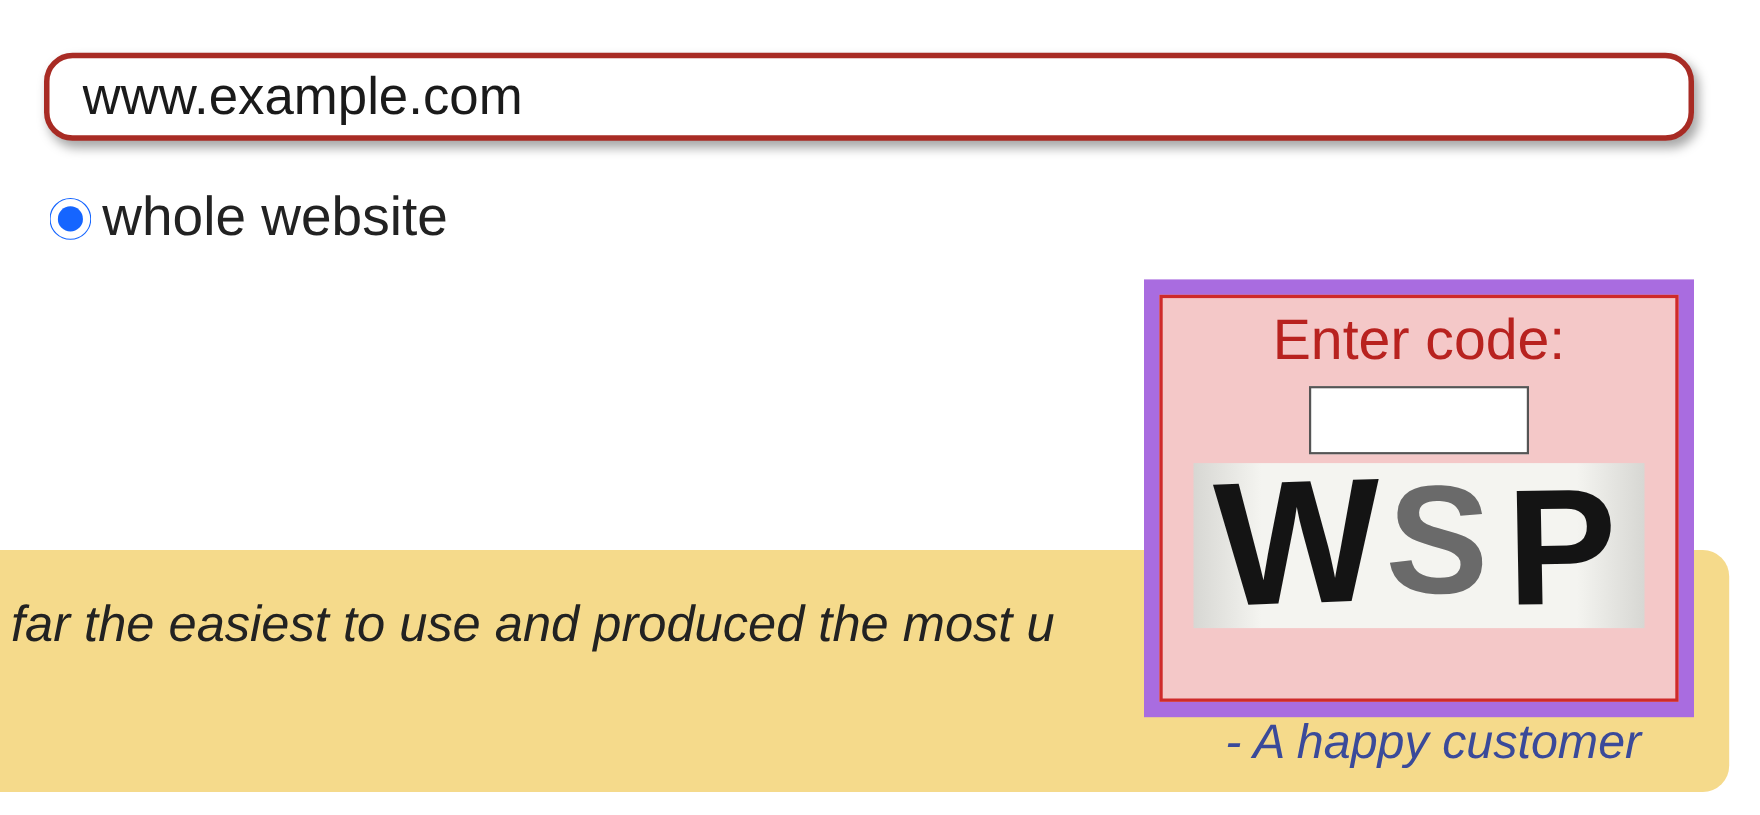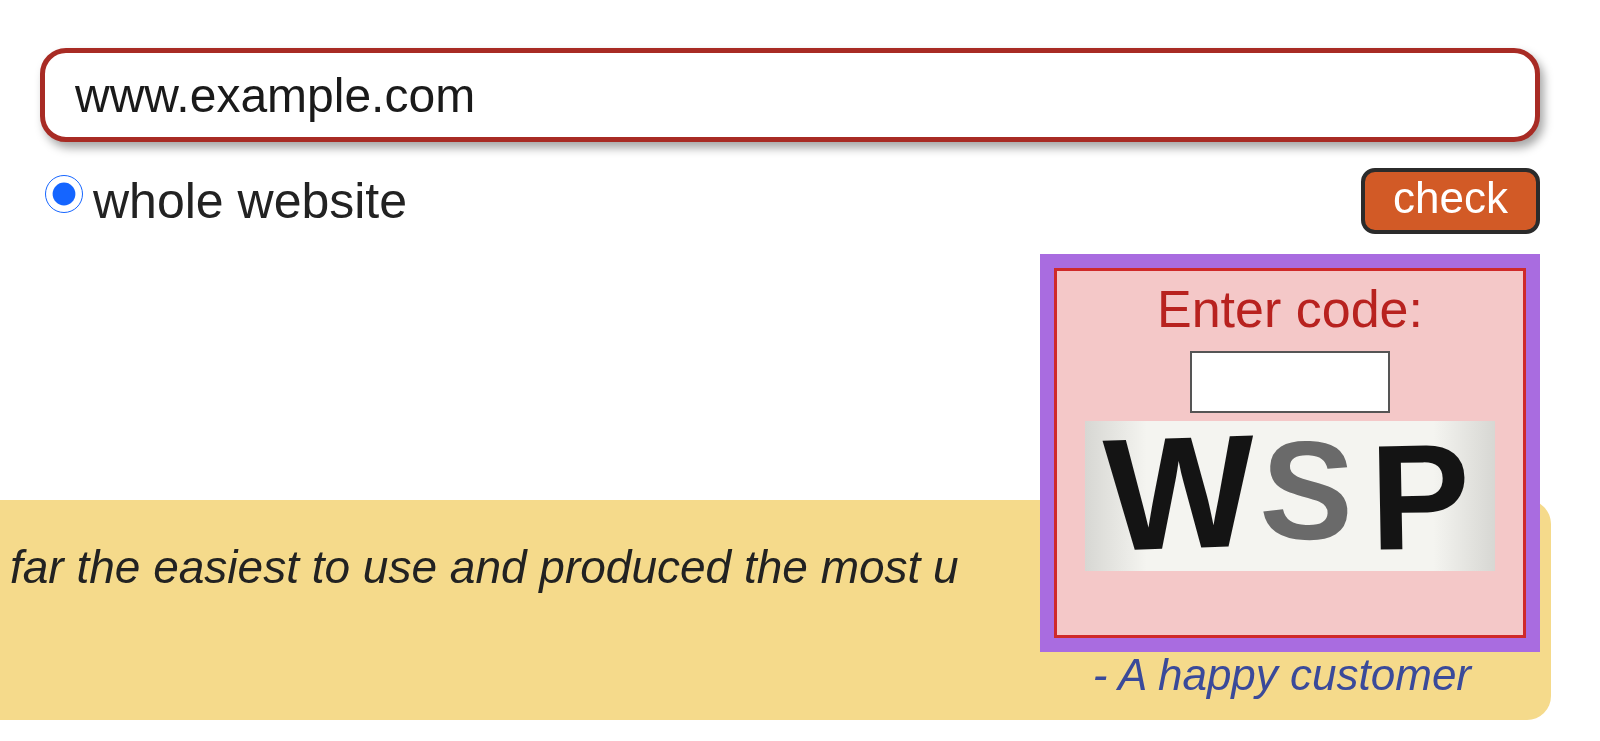--- a/index.html
+++ b/index.html
@@ -16,21 +16,21 @@
 
   
   .url-row {
     position: absolute;
     left: 40px;
     top: 48px;
     right: 60px;
   }
   .url-input {
     width: 100%;
-    height: 94px;
+    height: 80px;
     border: 5px solid #a82b24;
     border-radius: 26px;
     font-size: 48px;
     padding: 0 30px;
     color: #1a1a1a;
     outline: none;
     background: #ffffff;
     box-shadow: 4px 6px 10px rgba(0,0,0,0.35);
   }
 
@@ -40,21 +40,21 @@
     left: 40px;
     top: 168px;
     right: 60px;
     display: flex;
     align-items: center;
     font-size: 50px;
     color: #222;
   }
   .radio-wrap {
     display: inline-flex;
-    align-items: flex-start;
+    align-items: center;
     margin-right: 50px;
     cursor: pointer;
   }
   .radio-wrap input[type=radio] {
     width: 38px;
     height: 38px;
     margin-right: 10px;
     accent-color: #1565ff;
     cursor: pointer;
   }
@@ -67,21 +67,21 @@
     border-radius: 14px;
     padding: 4px 28px 10px 28px;
     cursor: pointer;
     line-height: 1;
   }
 
   
   .testimonial {
     position: absolute;
     left: 0;
-    right: 49px;
+    right: 28px;
     top: 500px;
     height: 220px;
     background: #f5da8b;
     border-top-right-radius: 24px;
     border-bottom-right-radius: 24px;
     padding: 40px 30px 0 10px;
   }
   .testimonial-quote {
     font-size: 46px;
     font-style: italic;
@@ -150,21 +150,20 @@
 <div class="url-row">
   <input type="text" class="url-input" value="www.example.com" style="">
 </div>
 
 <div class="scope-row">
   <label class="radio-wrap">
     <input type="radio" name="scope" checked="" style="">
     <span>whole website</span>
   </label>
   <div class="spacer"></div>
-  <button class="check-btn">check</button>
 </div>
 
 <div class="testimonial">
   <div class="testimonial-quote">far the easiest to use and produced the most u</div>
   <div class="testimonial-attrib">- A happy customer</div>
 </div>
 
 <div class="captcha-outer">
   <div class="captcha-inner">
     <div class="captcha-title">Enter code:</div>

